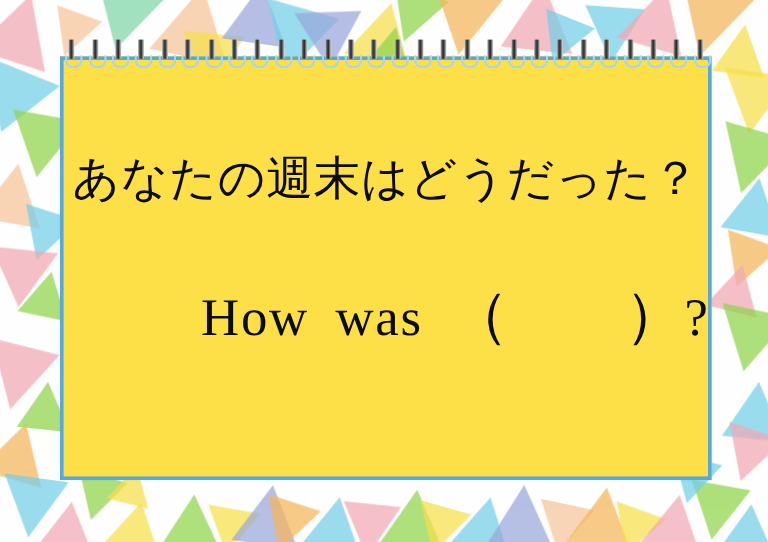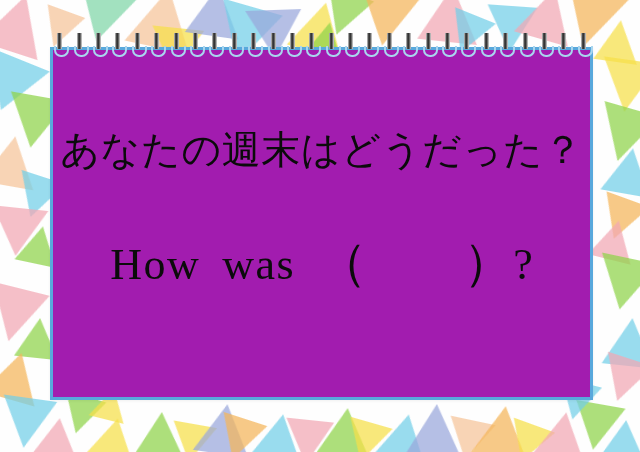--- a/index.html
+++ b/index.html
@@ -38,21 +38,21 @@
     filter: blur(0.4px);
   }
 
   
   #card {
     position: absolute;
     left: 50px;
     top: 47px;
     width: 543px;
     height: 353px;
-    background: #a21caf;
+    background: #fde047;
     border: 3px solid #58a8dc;
     box-sizing: border-box;
     z-index: 5;
     box-shadow: 0 1px 3px rgba(0,0,0,0.06);
   }
 
   
   #spiral {
     position: absolute;
     left: 50px;
@@ -110,21 +110,21 @@
     color: #0b0b0b;
     letter-spacing: 0.5px;
     white-space: nowrap;
   }
 
   #en-line {
     position: absolute;
     left: 0;
     right: 0;
     top: 185px;
-    text-align: center;
+    text-align: right;
     font-family: "Liberation Serif", "DejaVu Serif", serif;
     font-size: 44px;
     line-height: 1.1;
     color: #0b0b0b;
     white-space: nowrap;
   }
   #en-line .word {
     letter-spacing: 1.5px;
   }
   #en-line .gap-space {

